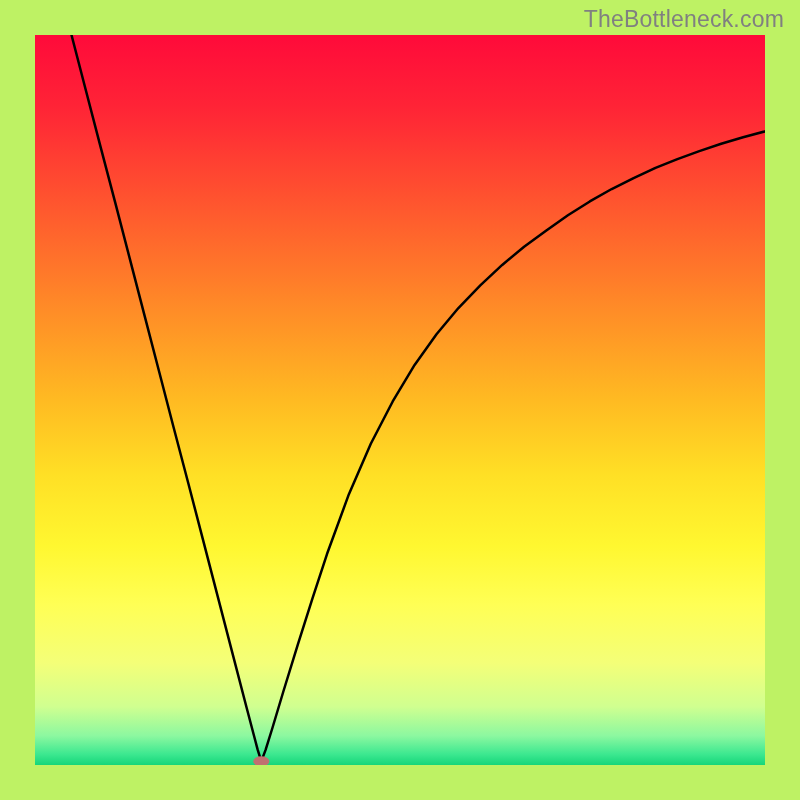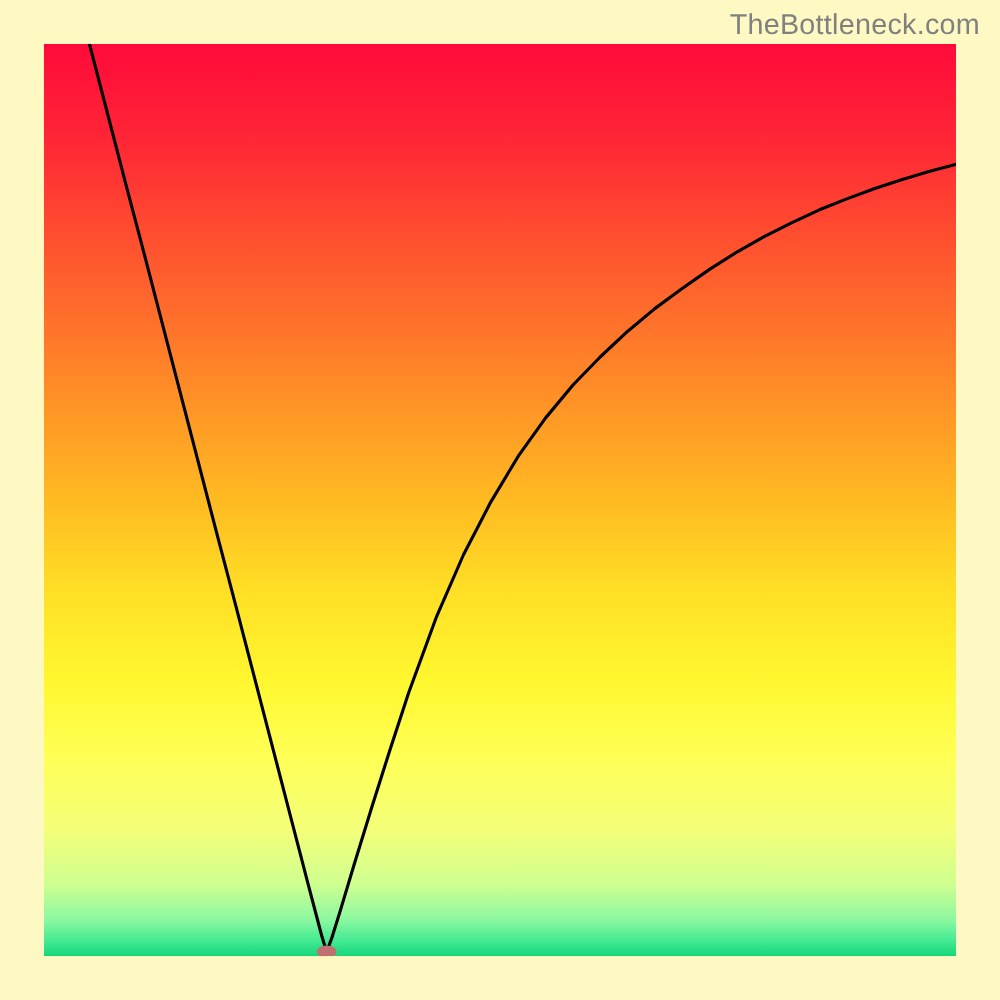--- a/index.html
+++ b/index.html
@@ -9,21 +9,21 @@
     height: 800px;
     background: #000;
     overflow: hidden;
   }
   .frame {
     position: absolute;
     left: 0;
     top: 0;
     width: 800px;
     height: 800px;
-    background: #fef9c3;
+    background: #bef264;
   }
   .plot {
     position: absolute;
     left: 35px;
     top: 35px;
     width: 730px;
     height: 730px;
     overflow: hidden;
   }
   .watermark {

